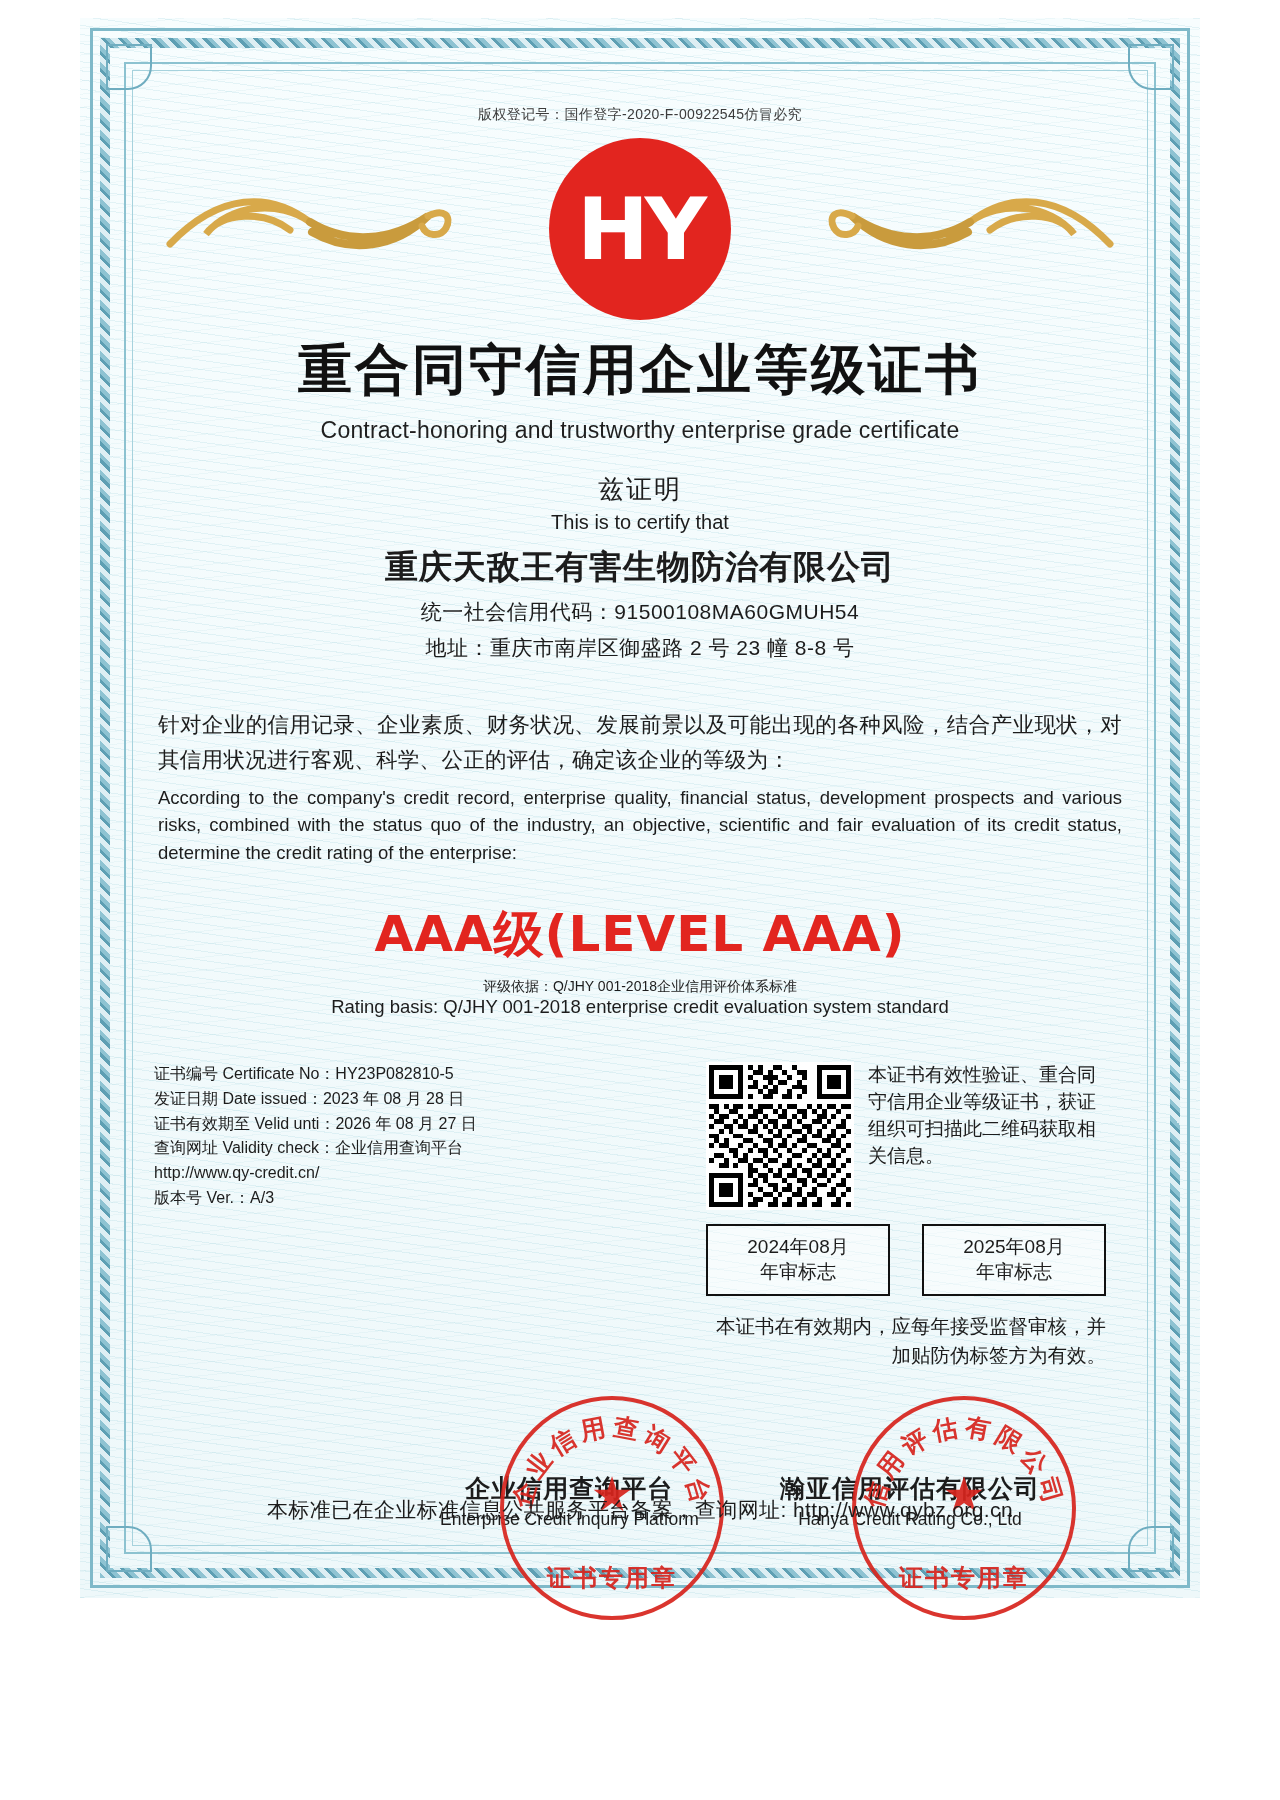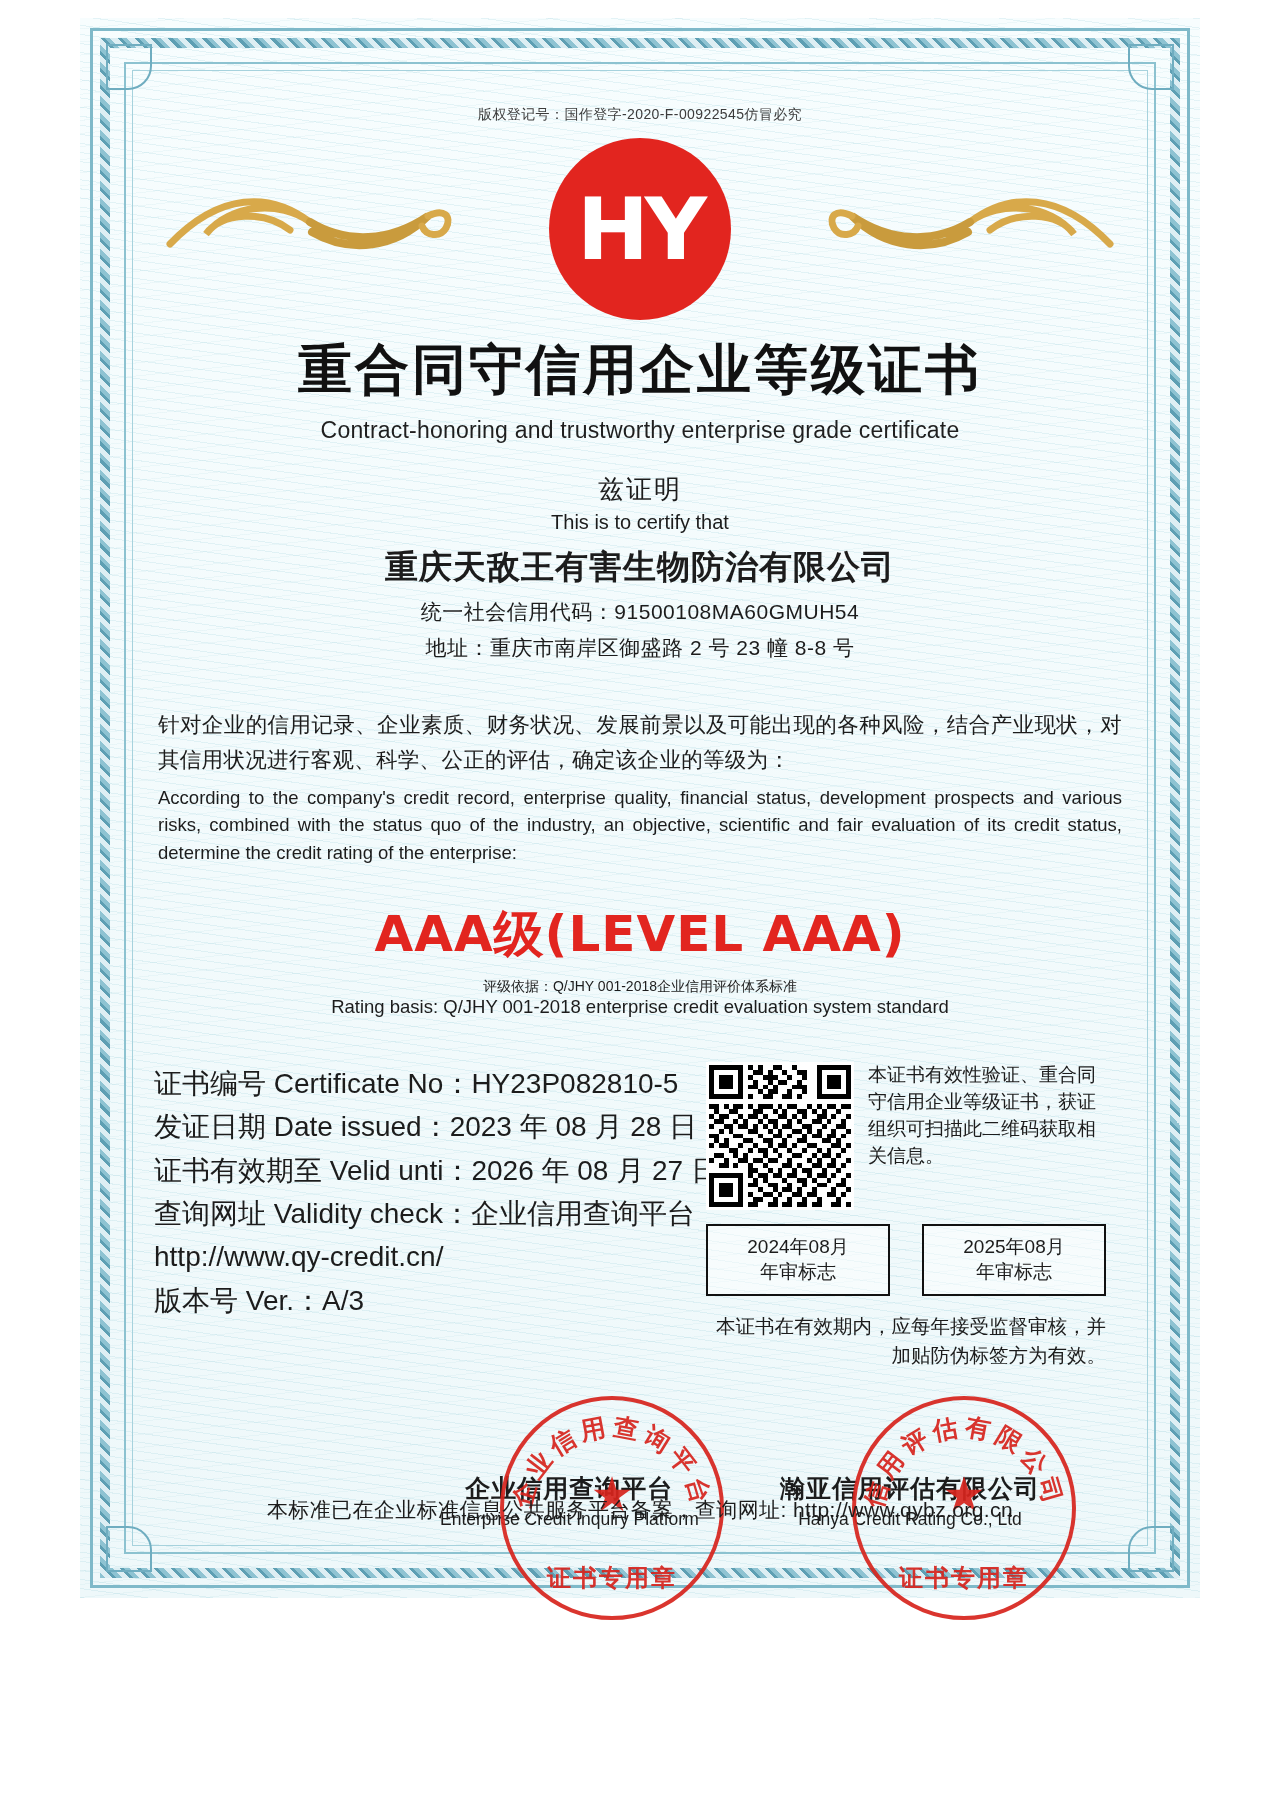--- a/index.html
+++ b/index.html
@@ -216,21 +216,21 @@
     margin-top: 44px;
     align-items: flex-start;
   }
   .info-left {
     width: 560px;
     text-align: left;
     padding-left: 14px;
     box-sizing: border-box;
   }
   .info-left .line {
-    font-size: 28px;
+    font-size: 16px;
     line-height: 1.55;
     white-space: nowrap;
   }
 
   .info-right {
     flex: 1;
     display: flex;
     flex-direction: column;
     align-items: flex-start;
     padding-left: 6px;

